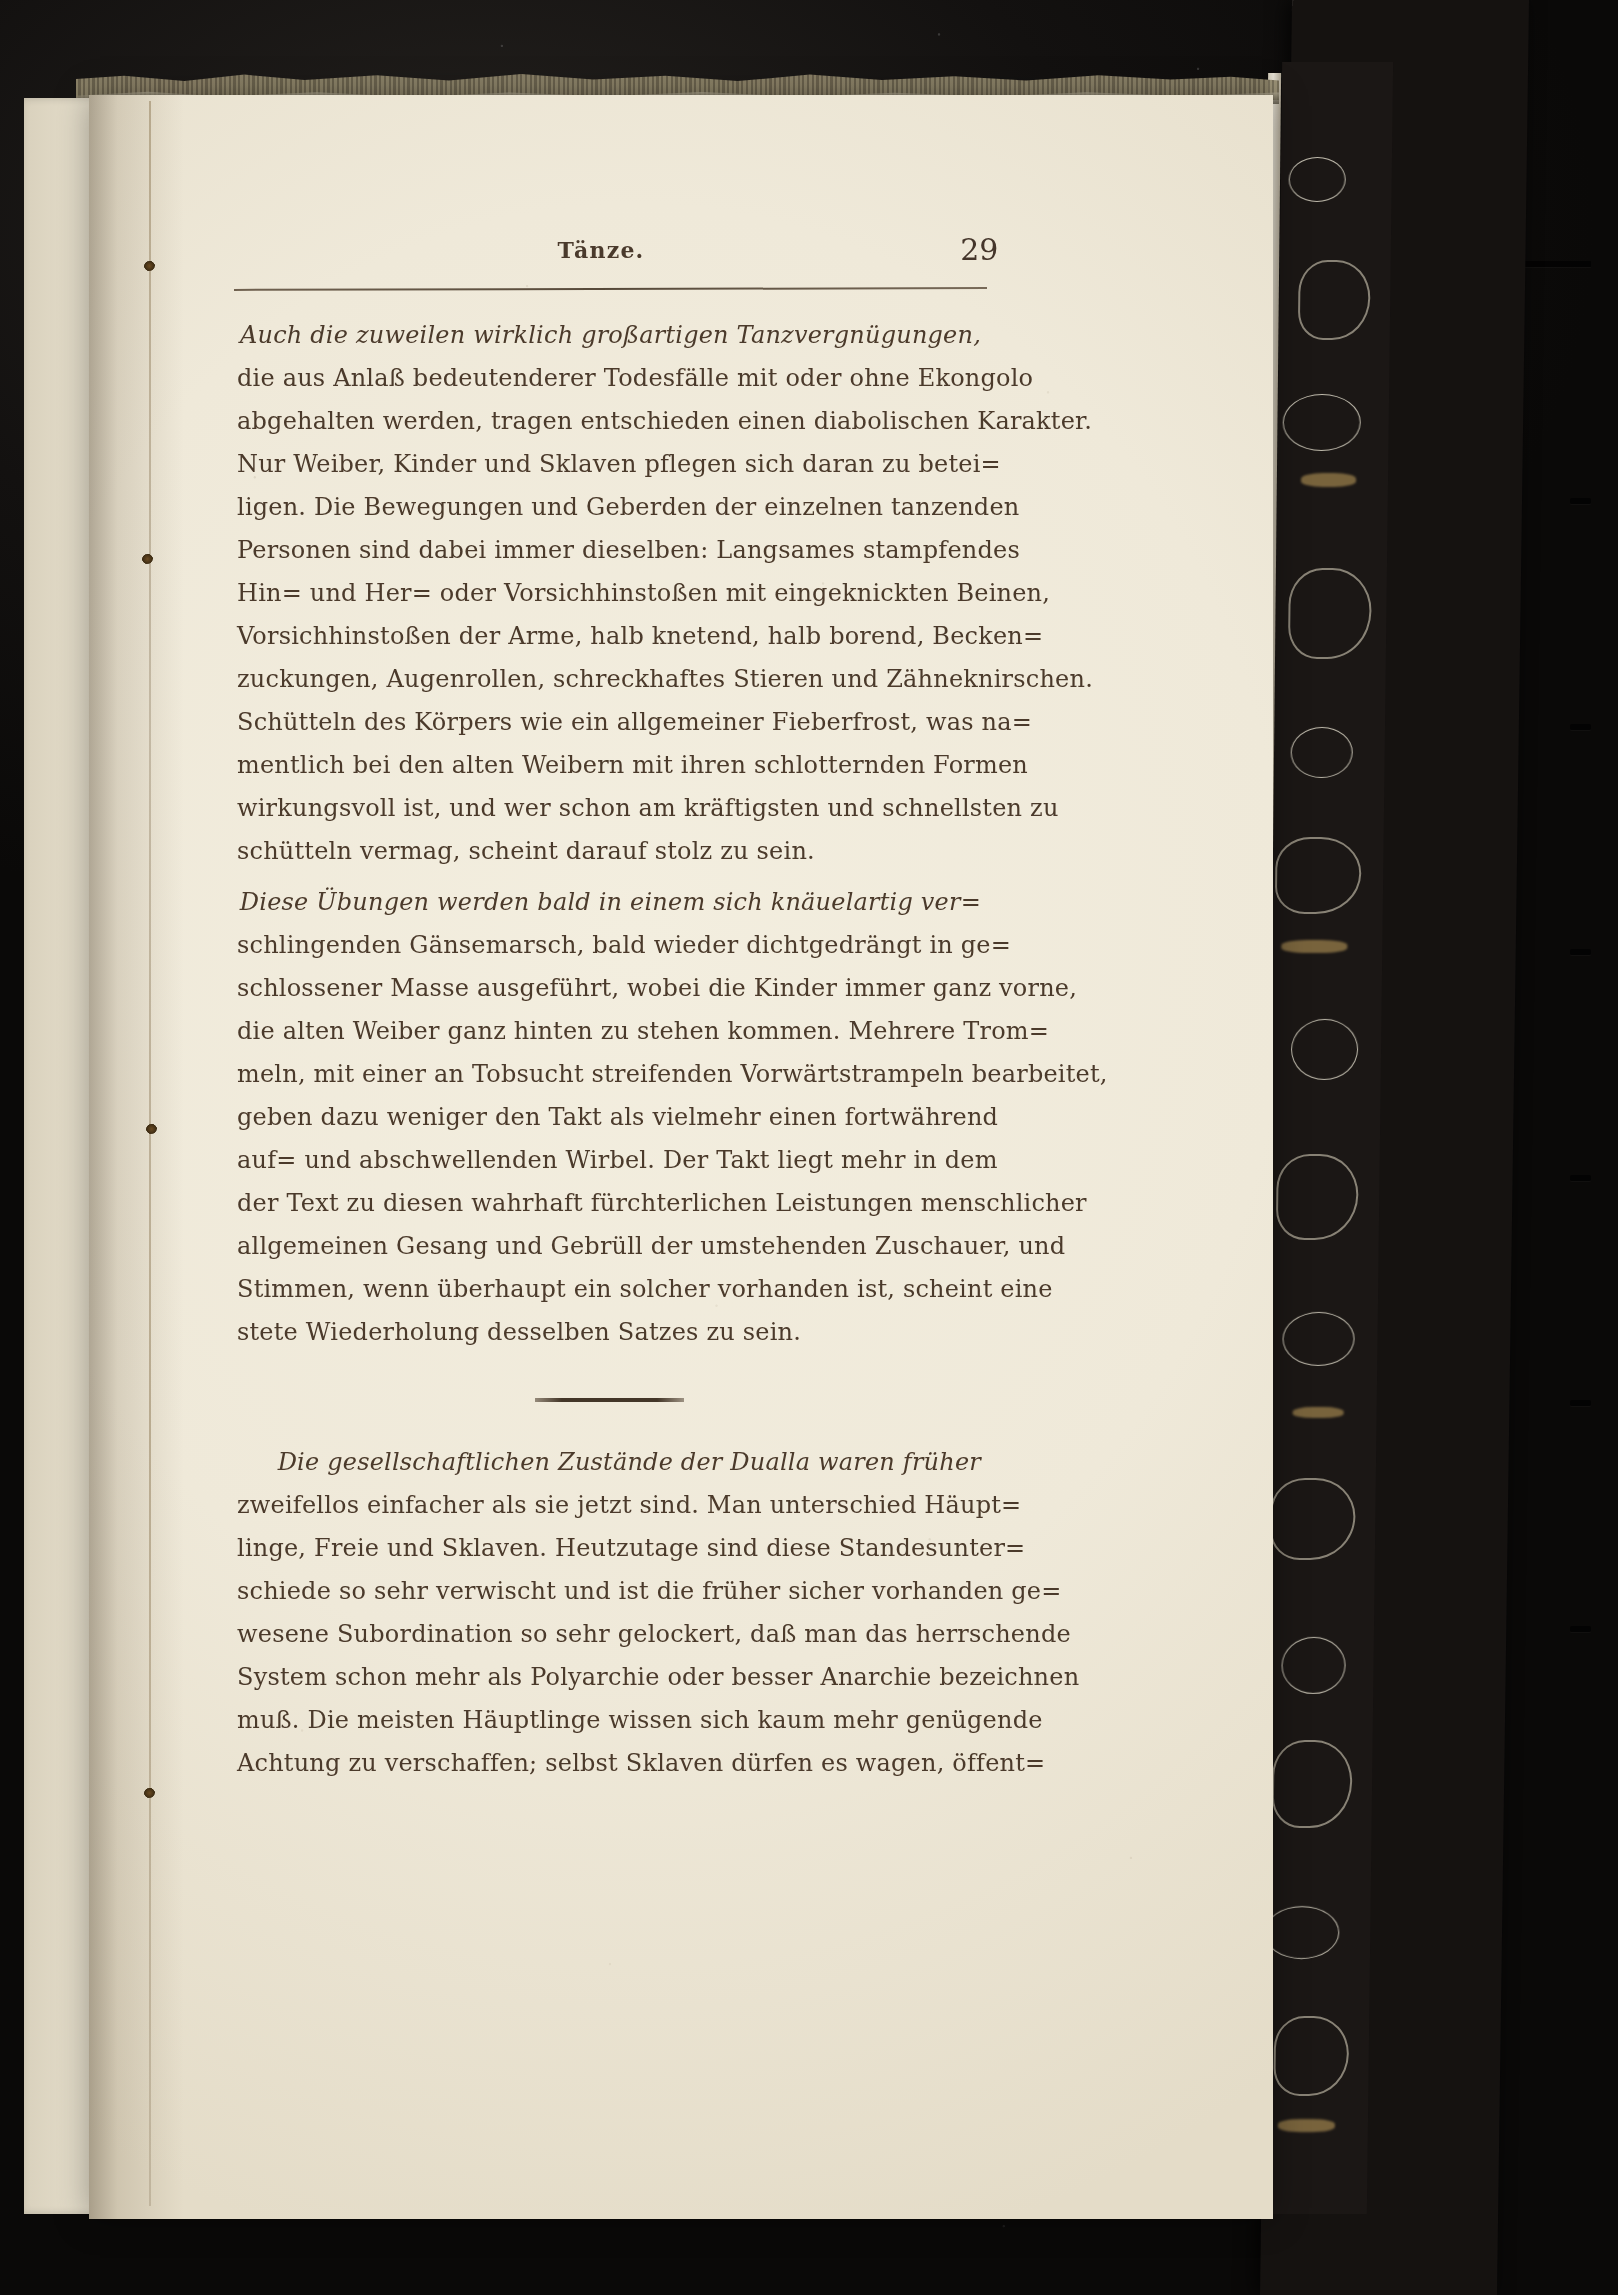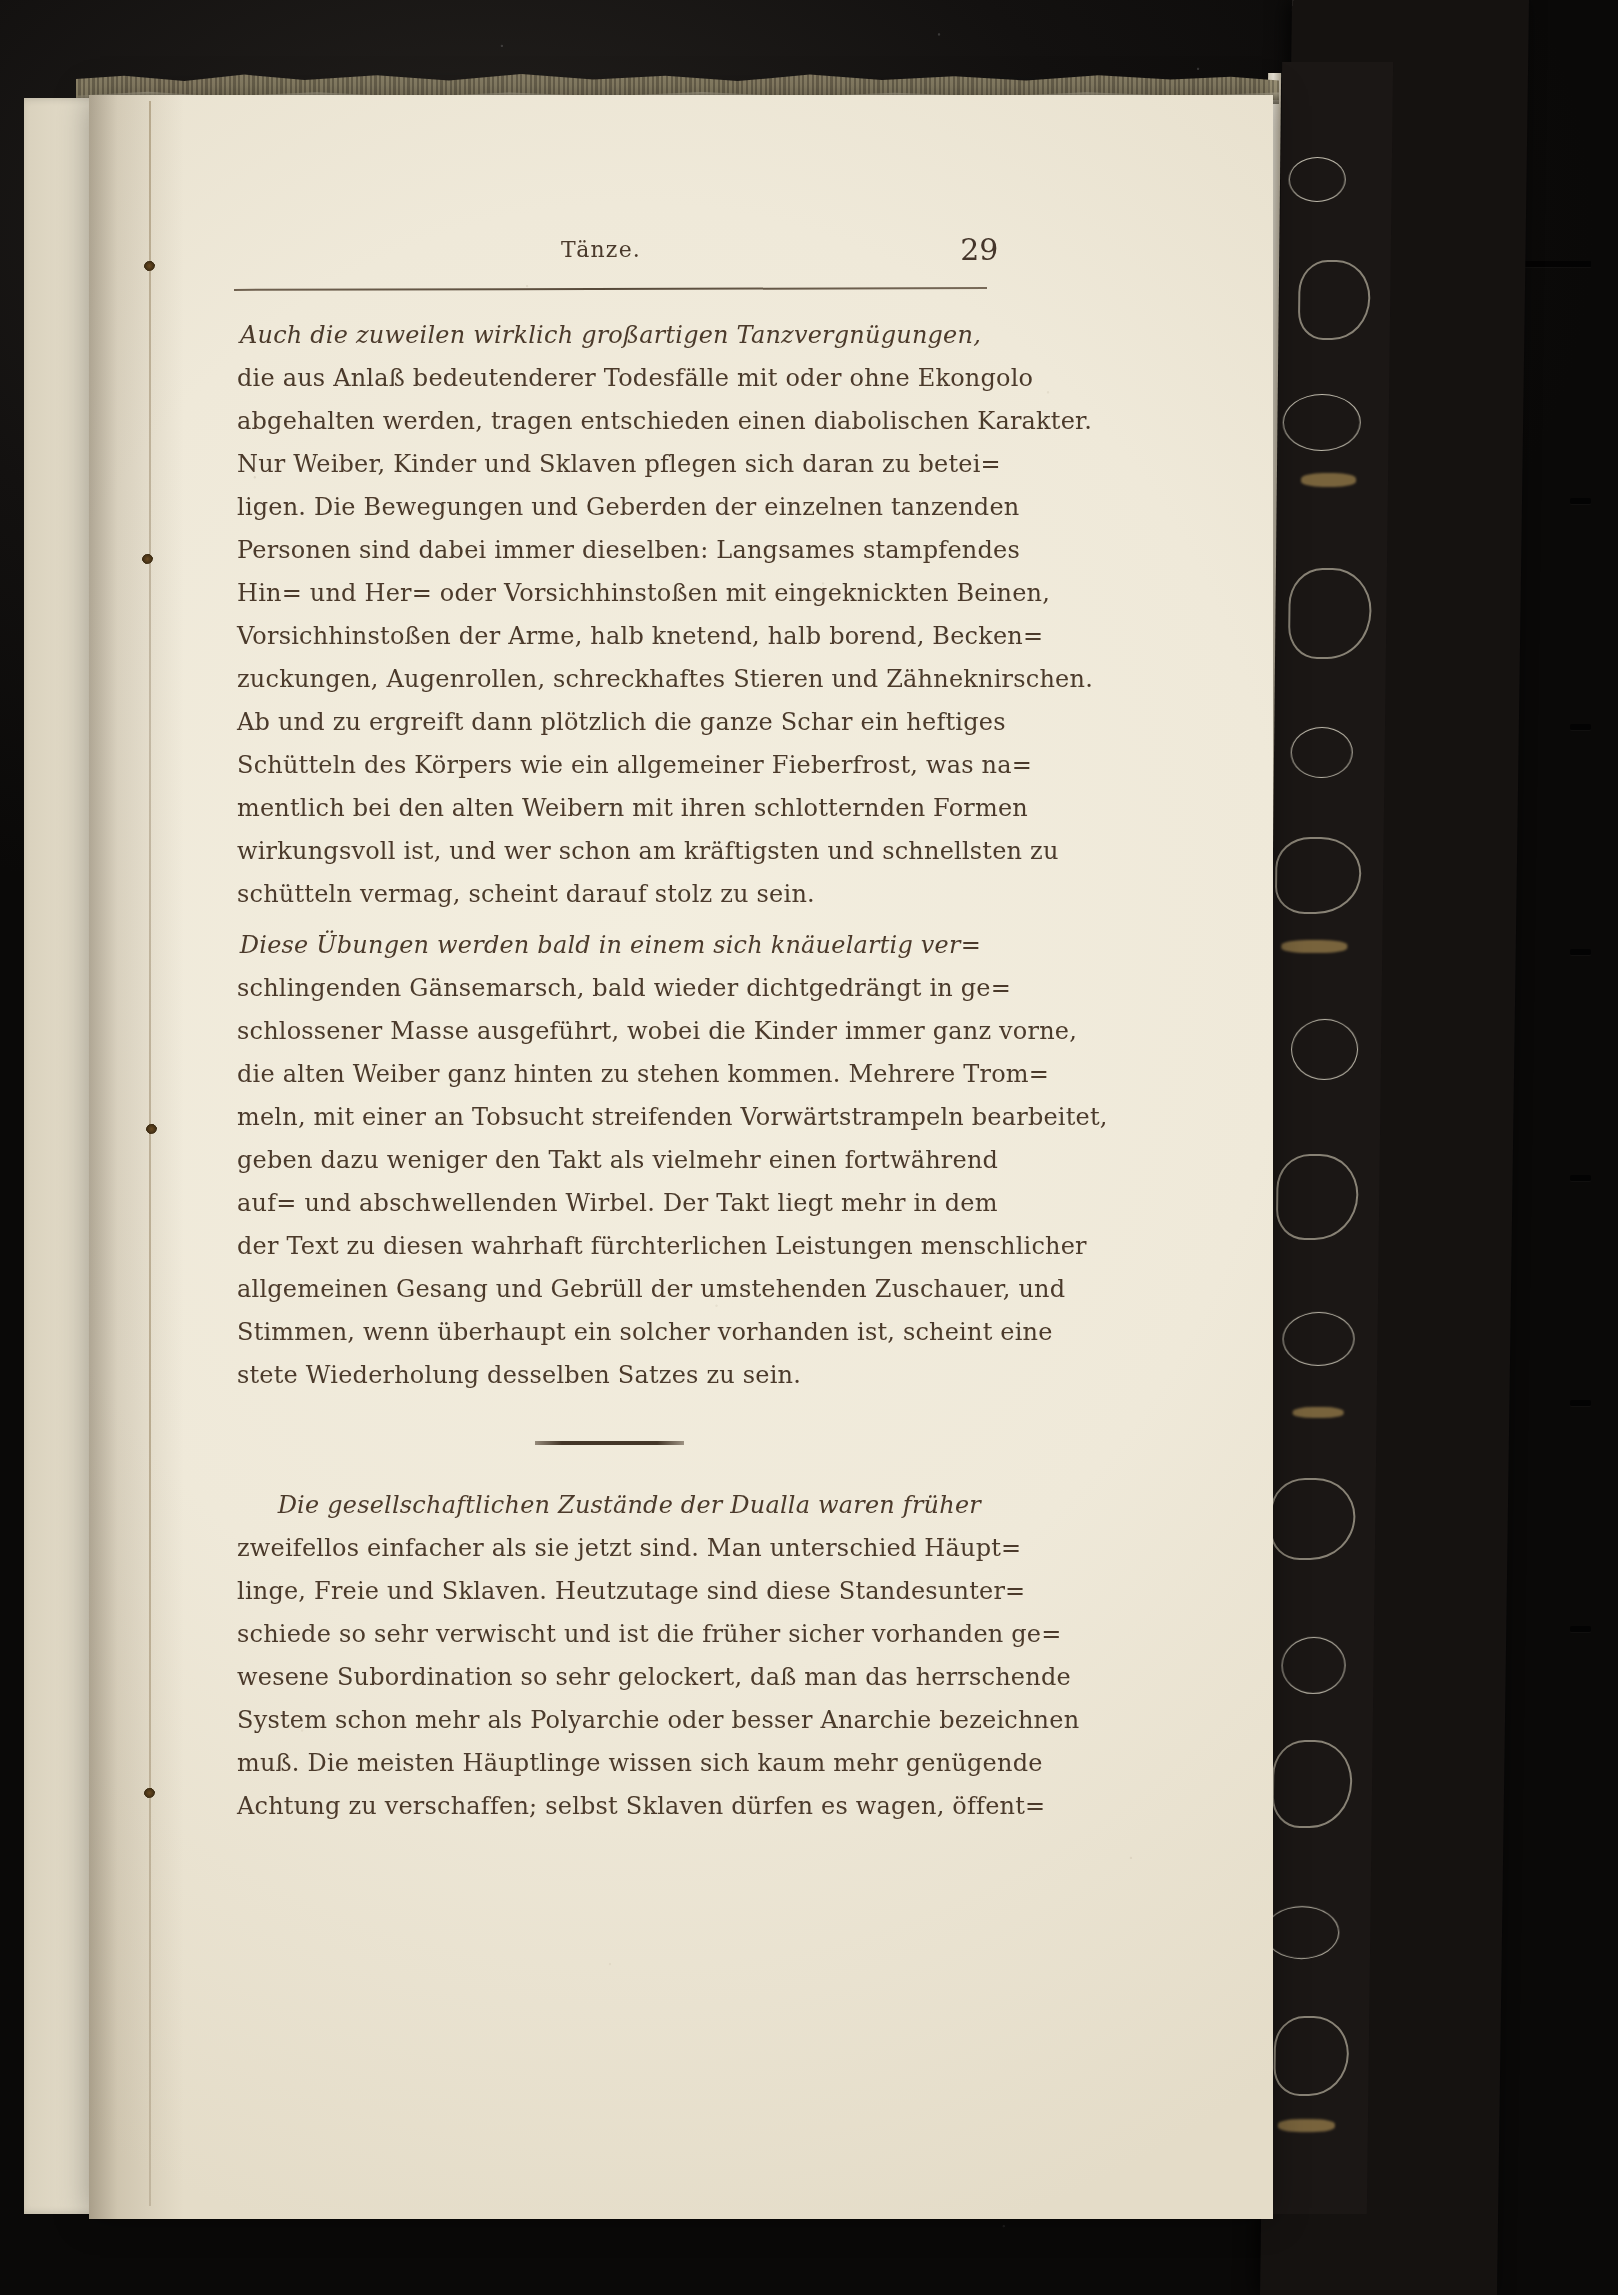--- a/index.html
+++ b/index.html
@@ -238,20 +238,21 @@
   }
   #runhead .hd {
     position: absolute;
     left: 0;
     right: 16px;
     top: 0;
     text-align: center;
     font-size: 22px;
     letter-spacing: 1.2px;
     color: #4a3a2c;
+    font-weight: bold;
   }
   #runhead .folio {
     position: absolute;
     right: -17.4px;
     top: -4.7px;
     font-size: 30px;
     color: #44352a;
     font-family: "DejaVu Serif", "Liberation Serif", serif;
   }
   #headrule {
@@ -370,21 +371,20 @@
           <span>Auch die zuweilen wirklich großartigen Tanzvergnügungen,</span>
         </span>
       <span class="ln">die aus Anlaß bedeutenderer Todesfälle mit oder ohne Ekongolo</span>
       <span class="ln">abgehalten werden, tragen entschieden einen diabolischen Karakter.</span>
       <span class="ln">Nur Weiber, Kinder und Sklaven pflegen sich daran zu betei=</span>
       <span class="ln">ligen.  Die Bewegungen und Geberden der einzelnen tanzenden</span>
       <span class="ln">Personen sind dabei immer dieselben: Langsames stampfendes</span>
       <span class="ln">Hin= und Her= oder Vorsichhinstoßen mit eingeknickten Beinen,</span>
       <span class="ln">Vorsichhinstoßen der Arme, halb knetend, halb borend, Becken=</span>
       <span class="ln">zuckungen, Augenrollen, schreckhaftes Stieren und Zähneknirschen.</span>
-      <span class="ln">Ab und zu ergreift dann plötzlich die ganze Schar ein heftiges</span>
       <span class="ln">Schütteln des Körpers wie ein allgemeiner Fieberfrost, was na=</span>
       <span class="ln">mentlich bei den alten Weibern mit ihren schlotternden Formen</span>
       <span class="ln">wirkungsvoll ist, und wer schon am kräftigsten und schnellsten zu</span>
       <span class="ln">schütteln vermag, scheint darauf stolz zu sein.</span>
     </p>
 
     <p class="para" id="p2">
       <span class="ln j">
           <span class="indent"></span>
           <span>Diese Übungen werden bald in einem sich knäuelartig ver=</span>

